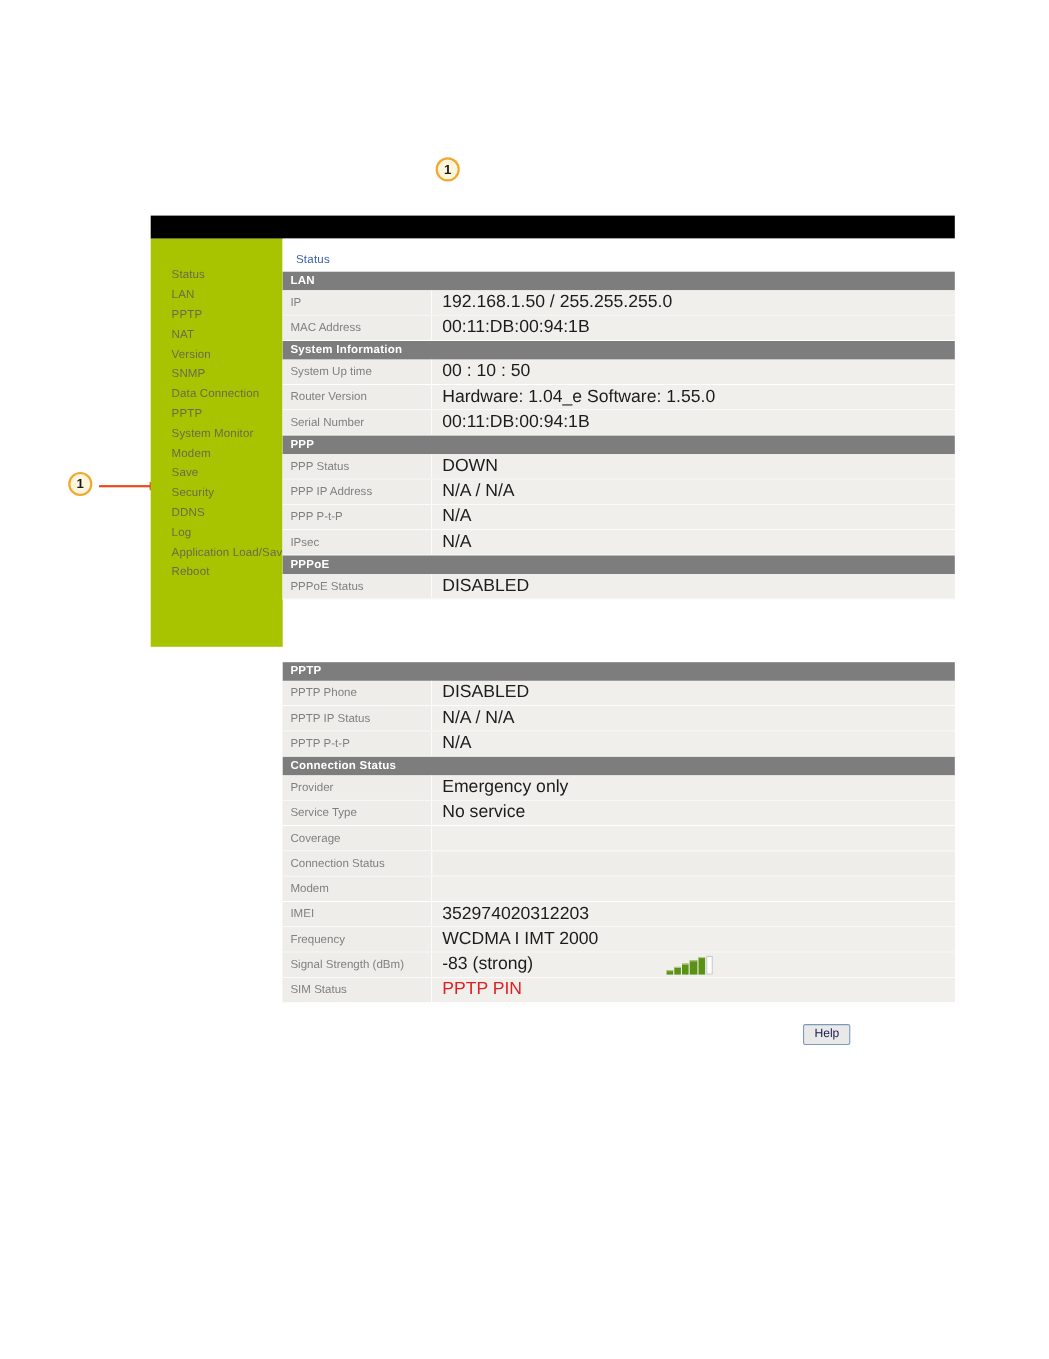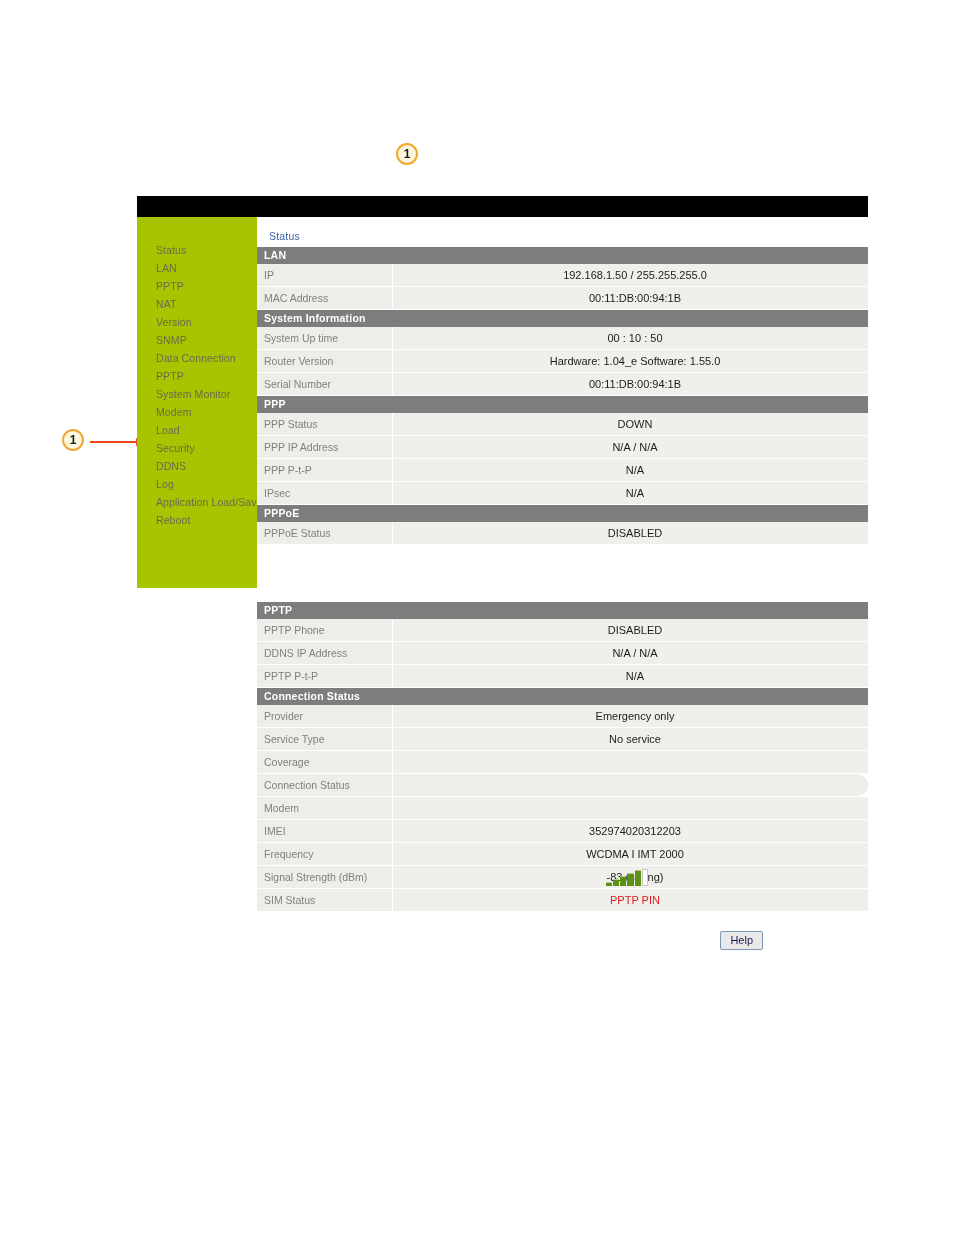--- a/index.html
+++ b/index.html
@@ -131,47 +131,45 @@
     padding-left: 7px;
     box-sizing: border-box;
     letter-spacing: 0.2px;
   }
 
   .data-row {
     display: flex;
     height: 22px;
     border-bottom: 1px solid #ffffff;
     background: #eeedea;
-    border-radius: 11px;
   }
   .data-row .cell-label {
     flex: 0 0 136px;
     width: 136px;
     box-sizing: border-box;
     padding-left: 7px;
     font-size: 10.5px;
     color: #808080;
     line-height: 22px;
     background: #eeedea;
     border-right: 1px solid #ffffff;
     white-space: nowrap;
     overflow: hidden;
   }
   .data-row .cell-value {
     flex: 1 1 auto;
     box-sizing: border-box;
     padding-left: 9px;
-    font-size: 11px;
+    font-size: 16px;
     color: #1c1c1c;
     line-height: 22px;
     background: #f0efec;
     white-space: nowrap;
     overflow: hidden;
     position: relative;
-    text-align: center;
   }
   .cell-value.alert { color: #e02020; }
 
   .spacer-gap { height: 14px; background: #ffffff; }
 
   
   .signal-wrap {
     position: absolute;
     left: 213px;
     top: 3px;
@@ -189,21 +187,21 @@
   .sig-bar.empty {
     background: #ffffff;
     border: 1px solid #c9c9c9;
     box-sizing: border-box;
   }
 
   
   .footer-bar {
     width: 731px;
     position: absolute;
-    left: 127px;
+    left: 137px;
     top: 930px;
     text-align: right;
     padding-right: 95px;
     box-sizing: border-box;
   }
   .help-button {
     display: inline-block;
     font-family: "Liberation Sans", sans-serif;
     font-size: 11px;
     color: #1b1b4b;
@@ -236,21 +234,21 @@
       <a class="nav-item" href="#">Status</a>
       <a class="nav-item" href="#">LAN</a>
       <a class="nav-item" href="#">PPTP</a>
       <a class="nav-item" href="#">NAT</a>
       <a class="nav-item" href="#">Version</a>
       <a class="nav-item" href="#">SNMP</a>
       <a class="nav-item" href="#">Data Connection</a>
       <a class="nav-item" href="#">PPTP</a>
       <a class="nav-item" href="#">System Monitor</a>
       <a class="nav-item" href="#">Modem</a>
-      <a class="nav-item" href="#">Load</a>
+      <a class="nav-item" href="#">Save</a>
       <a class="nav-item" href="#">Security</a>
       <a class="nav-item" href="#">DDNS</a>
       <a class="nav-item" href="#">Log</a>
       <a class="nav-item" href="#">Application Load/Save</a>
       <a class="nav-item" href="#">Reboot</a>
     </nav>
 
     <div class="content">
 
       <div class="tabbar">
@@ -310,21 +308,21 @@
   <div class="spacer-gap"></div>
 
   <div style="padding-left:120px; background:#ffffff;">
     <div class="panel" id="panel-bottom">
         <div class="section-header">PPTP</div>
         <div class="data-row">
           <div class="cell-label">PPTP Phone</div>
           <div class="cell-value">DISABLED</div>
         </div>
         <div class="data-row">
-          <div class="cell-label">DDNS IP Address</div>
+          <div class="cell-label">PPTP IP Status</div>
           <div class="cell-value">N/A  /  N/A</div>
         </div>
         <div class="data-row">
           <div class="cell-label">PPTP P-t-P</div>
           <div class="cell-value">N/A</div>
         </div>
         <div class="section-header">Connection Status</div>
         <div class="data-row">
           <div class="cell-label">Provider</div>
           <div class="cell-value">Emergency only</div>

